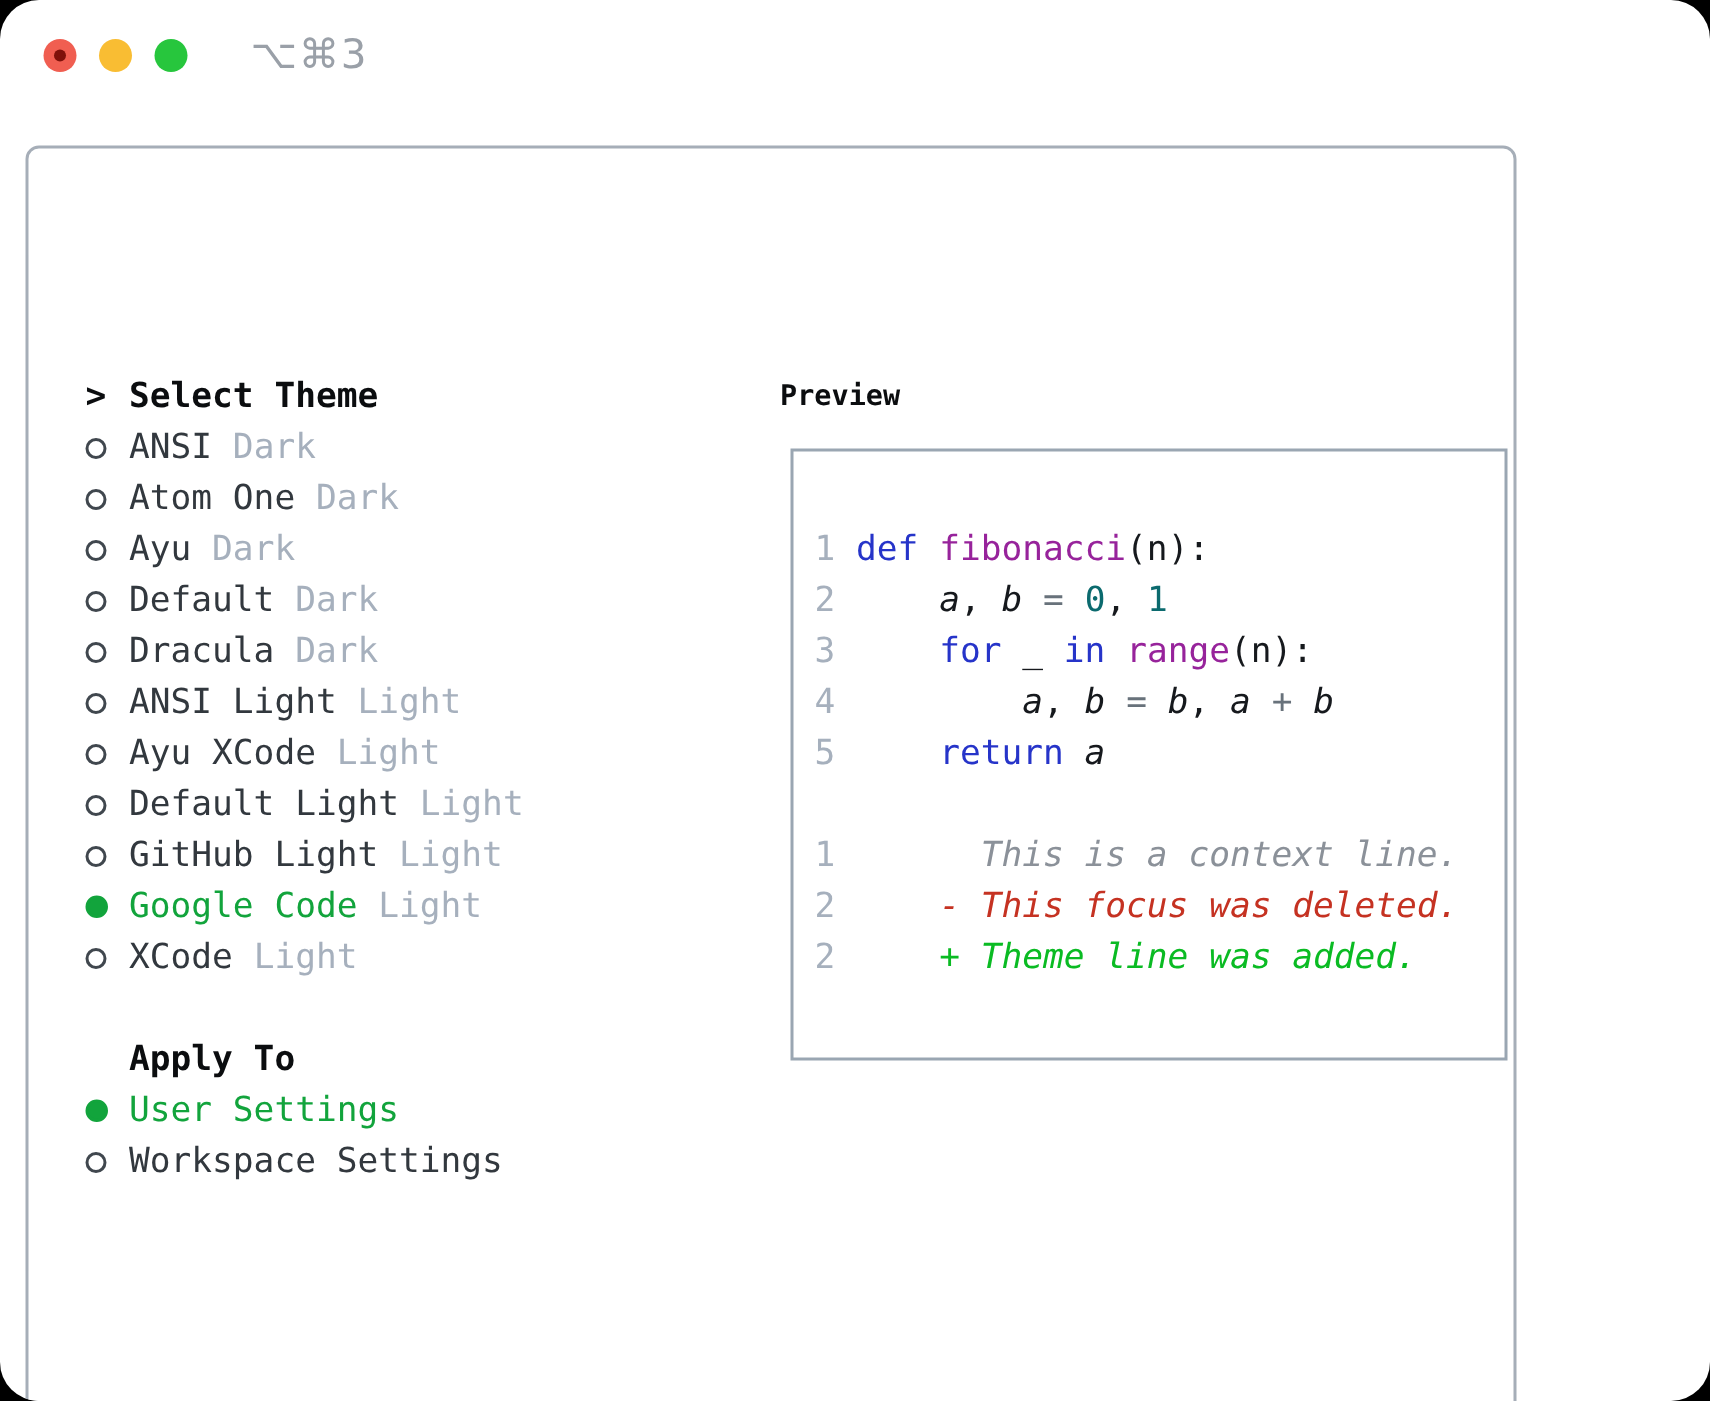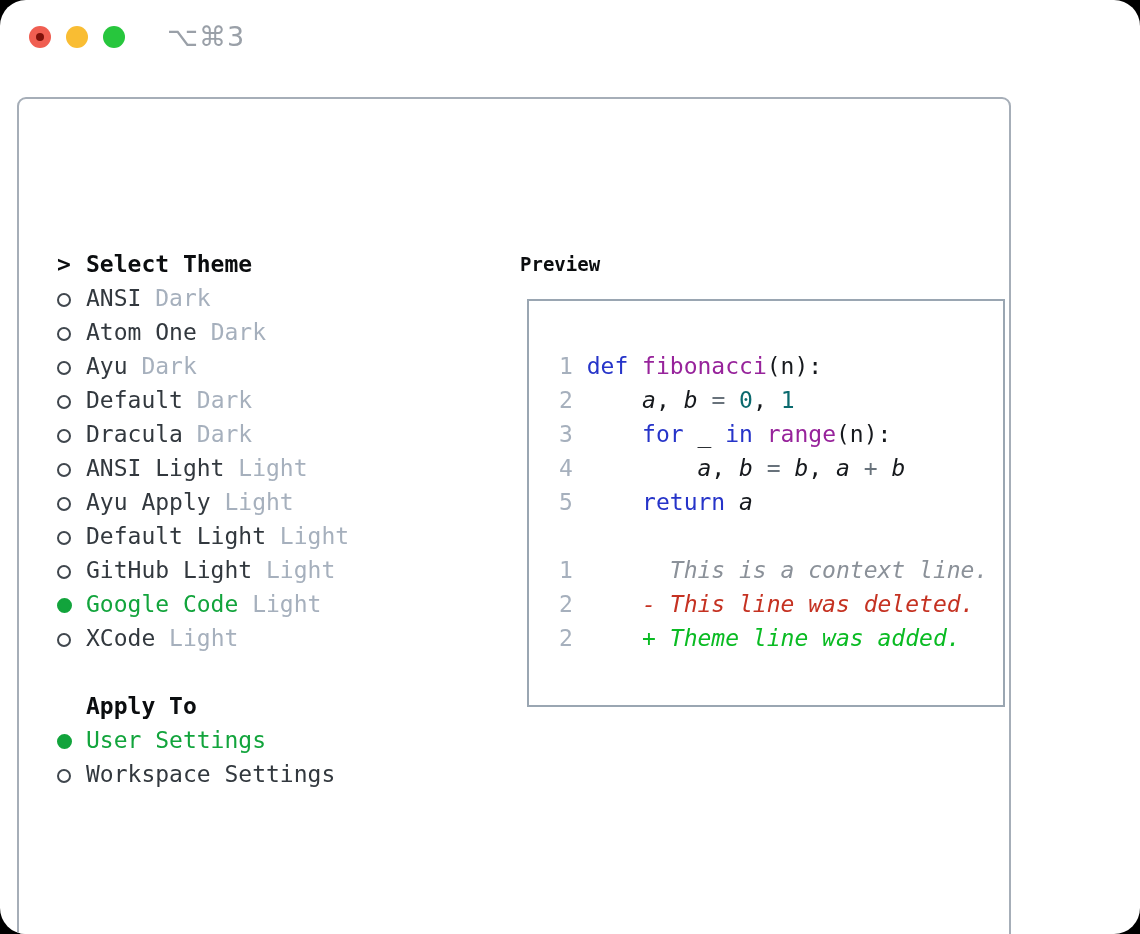--- a/index.html
+++ b/index.html
@@ -34,21 +34,21 @@
   .item-name.selected{color:var(--accent-green);}
   .suffix{color:var(--muted);}
   .help{color:var(--muted);font-style:italic;}
 
   
   .preview-title{position:absolute;left:501px;top:148px;font-size:19px;line-height:34px;
     font-weight:bold;color:var(--header);}
   .preview-box{position:absolute;left:508px;top:200px;width:478px;height:408px;
     box-sizing:border-box;border:2px solid var(--preview-border);background:#fff;}
   .code{position:absolute;left:14px;top:48px;font-size:23px;line-height:34px;}
-  .code-line{height:34px;white-space:pre;margin-left:16px;}
+  .code-line{height:34px;white-space:pre;}
   .tok-ln{color:var(--line-number);}
   .tok-kw{color:var(--keyword);}
   .tok-fn{color:var(--function);}
   .tok-num{color:var(--number);}
   .tok-op{color:var(--operator);}
   .tok-pl{color:var(--plain);}
   .tok-var{color:var(--plain);font-style:italic;}
   .tok-ctx{color:var(--context);font-style:italic;}
   .tok-del{color:var(--deleted);font-style:italic;}
   .tok-add{color:var(--added);font-style:italic;}
@@ -71,21 +71,21 @@
 
     <div class="left-col">
       <div class="row"><span class="marker hdr">&gt;</span><span class="hdr">Select Theme</span></div>
       <div>
           <div class="row"><span class="marker"><span class="circle"></span></span><span class="item-name">ANSI</span><span class="suffix"> Dark</span></div>
           <div class="row"><span class="marker"><span class="circle"></span></span><span class="item-name">Atom One</span><span class="suffix"> Dark</span></div>
           <div class="row"><span class="marker"><span class="circle"></span></span><span class="item-name">Ayu</span><span class="suffix"> Dark</span></div>
           <div class="row"><span class="marker"><span class="circle"></span></span><span class="item-name">Default</span><span class="suffix"> Dark</span></div>
           <div class="row"><span class="marker"><span class="circle"></span></span><span class="item-name">Dracula</span><span class="suffix"> Dark</span></div>
           <div class="row"><span class="marker"><span class="circle"></span></span><span class="item-name">ANSI Light</span><span class="suffix"> Light</span></div>
-          <div class="row"><span class="marker"><span class="circle"></span></span><span class="item-name">Ayu Apply</span><span class="suffix"> Light</span></div>
+          <div class="row"><span class="marker"><span class="circle"></span></span><span class="item-name">Ayu XCode</span><span class="suffix"> Light</span></div>
           <div class="row"><span class="marker"><span class="circle"></span></span><span class="item-name">Default Light</span><span class="suffix"> Light</span></div>
           <div class="row"><span class="marker"><span class="circle"></span></span><span class="item-name">GitHub Light</span><span class="suffix"> Light</span></div>
           <div class="row"><span class="marker"><span class="circle selected"></span></span><span class="item-name selected">Google Code</span><span class="suffix"> Light</span></div>
           <div class="row"><span class="marker"><span class="circle"></span></span><span class="item-name">XCode</span><span class="suffix"> Light</span></div>
         </div>
       <div class="row"></div>
       <div class="row"><span class="marker"></span><span class="hdr">Apply To</span></div>
       <div>
           <div class="row"><span class="marker"><span class="circle selected"></span></span><span class="item-name selected">User Settings</span></div>
           <div class="row"><span class="marker"><span class="circle"></span></span><span class="item-name">Workspace Settings</span></div>
@@ -97,19 +97,19 @@
 
     <div class="preview-box">
       <div class="code">
           <div class="code-line"><span class="tok-ln">1 </span><span class="tok-kw">def</span><span class="tok-pl"> </span><span class="tok-fn">fibonacci</span><span class="tok-pl">(n):</span></div>
           <div class="code-line"><span class="tok-ln">2 </span><span class="tok-pl">    </span><span class="tok-var">a</span><span class="tok-pl">, </span><span class="tok-var">b</span><span class="tok-pl"> </span><span class="tok-op">=</span><span class="tok-pl"> </span><span class="tok-num">0</span><span class="tok-pl">, </span><span class="tok-num">1</span></div>
           <div class="code-line"><span class="tok-ln">3 </span><span class="tok-pl">    </span><span class="tok-kw">for</span><span class="tok-pl"> _ </span><span class="tok-kw">in</span><span class="tok-pl"> </span><span class="tok-fn">range</span><span class="tok-pl">(n):</span></div>
           <div class="code-line"><span class="tok-ln">4 </span><span class="tok-pl">        </span><span class="tok-var">a</span><span class="tok-pl">, </span><span class="tok-var">b</span><span class="tok-pl"> </span><span class="tok-op">=</span><span class="tok-pl"> </span><span class="tok-var">b</span><span class="tok-pl">, </span><span class="tok-var">a</span><span class="tok-pl"> </span><span class="tok-op">+</span><span class="tok-pl"> </span><span class="tok-var">b</span></div>
           <div class="code-line"><span class="tok-ln">5 </span><span class="tok-pl">    </span><span class="tok-kw">return</span><span class="tok-pl"> </span><span class="tok-var">a</span></div>
           <div class="code-line"></div>
           <div class="code-line"><span class="tok-ln">1</span><span class="tok-ctx">       This is a context line.</span></div>
-          <div class="code-line"><span class="tok-ln">2</span><span class="tok-del">     - This line was deleted.</span></div>
+          <div class="code-line"><span class="tok-ln">2</span><span class="tok-del">     - This focus was deleted.</span></div>
           <div class="code-line"><span class="tok-ln">2</span><span class="tok-add">     + Theme line was added.</span></div>
         </div>
     </div>
 
   </div>
 </div>
 
 </body></html>

